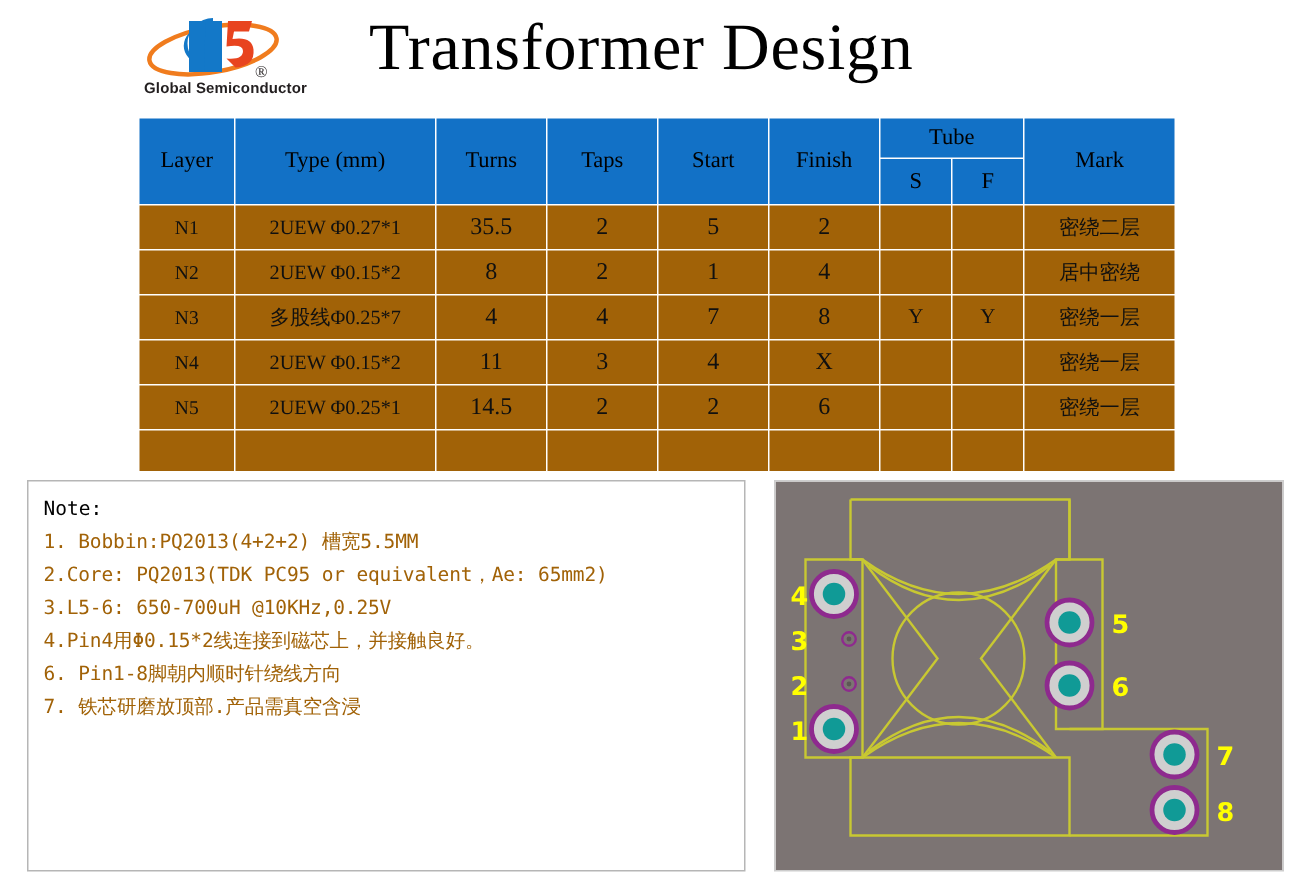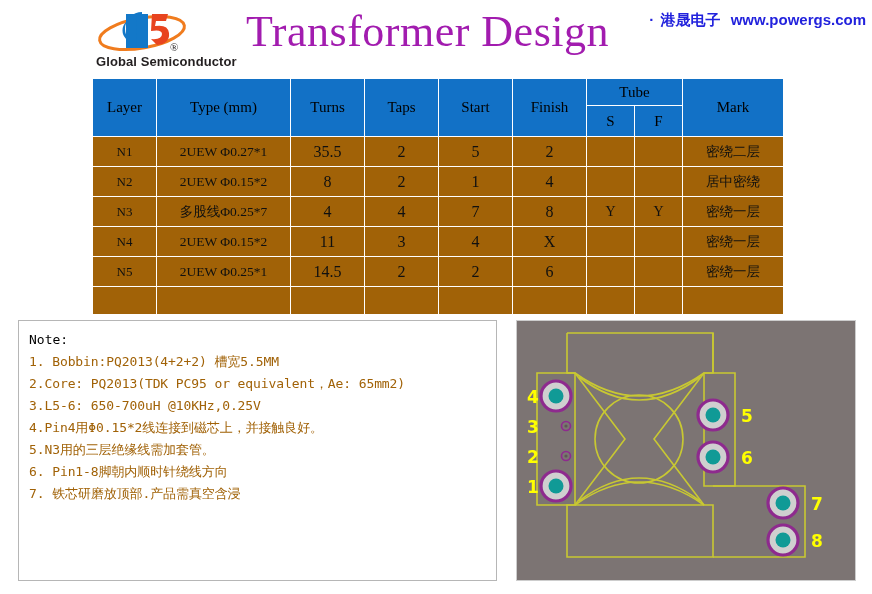--- a/index.html
+++ b/index.html
@@ -24,28 +24,28 @@
     position: absolute; left: 96px; top: 6px; width: 92px; height: 66px;
     background: #ffffff;
   }
   #logo .logo-mark {
     position: absolute; left: 0; top: 0; width: 92px; height: 50px;
   }
   #logo .logo-caption {
     position: absolute; left: 0; top: 48px; width: 92px;
     text-align: center;
     font-family: "Liberation Sans", sans-serif;
-    font-size: 13px; font-weight: bold; color: #231f20;
+    font-size: 10px; font-weight: bold; color: #231f20;
     letter-spacing: .1px;
     white-space: nowrap;
   }
   #doc-title {
     position: absolute; left: 246px; top: 6px;
     font-family: "Liberation Serif", serif;
-    font-size: 44px; color: #a21caf;
+    font-size: 44px; color: #000000;
     letter-spacing: .5px;
     white-space: nowrap;
   }
   #brand-line {
     position: absolute; right: 6px; top: 11px;
     white-space: nowrap;
     font-family: "Liberation Sans", sans-serif;
     font-size: 15px; font-weight: bold; color: #2222dd;
   }
   #brand-line .dot { color: #2222dd; font-weight: bold; margin-right: 2px; }
@@ -144,25 +144,20 @@
         <path d="M41 8 L40 42 L52 42 L52 8 Z" fill="#1378c8"></path>
         <path d="M56 8 L72 8 L70 15 L60 15 L59 20 Q72 18 73 27 Q74 38 61 39 L55 33
                  Q66 34 66 28 Q66 23 55 25 Z" fill="#e8441f"></path>
         <text x="74" y="45" font-family="Liberation Serif, serif" font-size="11" fill="#231f20">®</text>
       </svg>
       <div class="logo-caption">Global Semiconductor</div>
     </div>
 
     <div id="doc-title">Transformer Design</div>
 
-    <div id="brand-line">
-      <span class="dot">·</span>
-      <span class="cn">港晟电子</span>
-      <span class="url">www.powergs.com</span>
-    </div>
   </div>
 
   <table id="spec-table">
     <colgroup>
       <col class="col-layer">
         <col class="col-type">
         <col class="col-turns">
         <col class="col-taps">
       <col class="col-start">
         <col class="col-finish">
@@ -255,21 +250,20 @@
       </tr>
     </tbody>
   </table>
 
   <div id="note-box">
     <div class="note-head">Note:</div>
     <div class="note-line">1. Bobbin:PQ2013(4+2+2) 槽宽5.5MM</div>
     <div class="note-line">2.Core: PQ2013(TDK PC95 or equivalent，Ae: 65mm2)</div>
     <div class="note-line">3.L5-6: 650-700uH  @10KHz,0.25V</div>
     <div class="note-line">4.Pin4用Φ0.15*2线连接到磁芯上，并接触良好。</div>
-    <div class="note-line">5.N3用的三层绝缘线需加套管。</div>
     <div class="note-line">6. Pin1-8脚朝内顺时针绕线方向</div>
     <div class="note-line">7. 铁芯研磨放顶部.产品需真空含浸</div>
   </div>
 
   <div id="bobbin-panel">
     <svg id="bobbin-svg" viewBox="0 0 338 259">
       <rect x="0" y="0" width="338" height="259" fill="#7c7473"></rect>
 
       <g fill="none" stroke="#c8c832" stroke-width="1.6">
 

